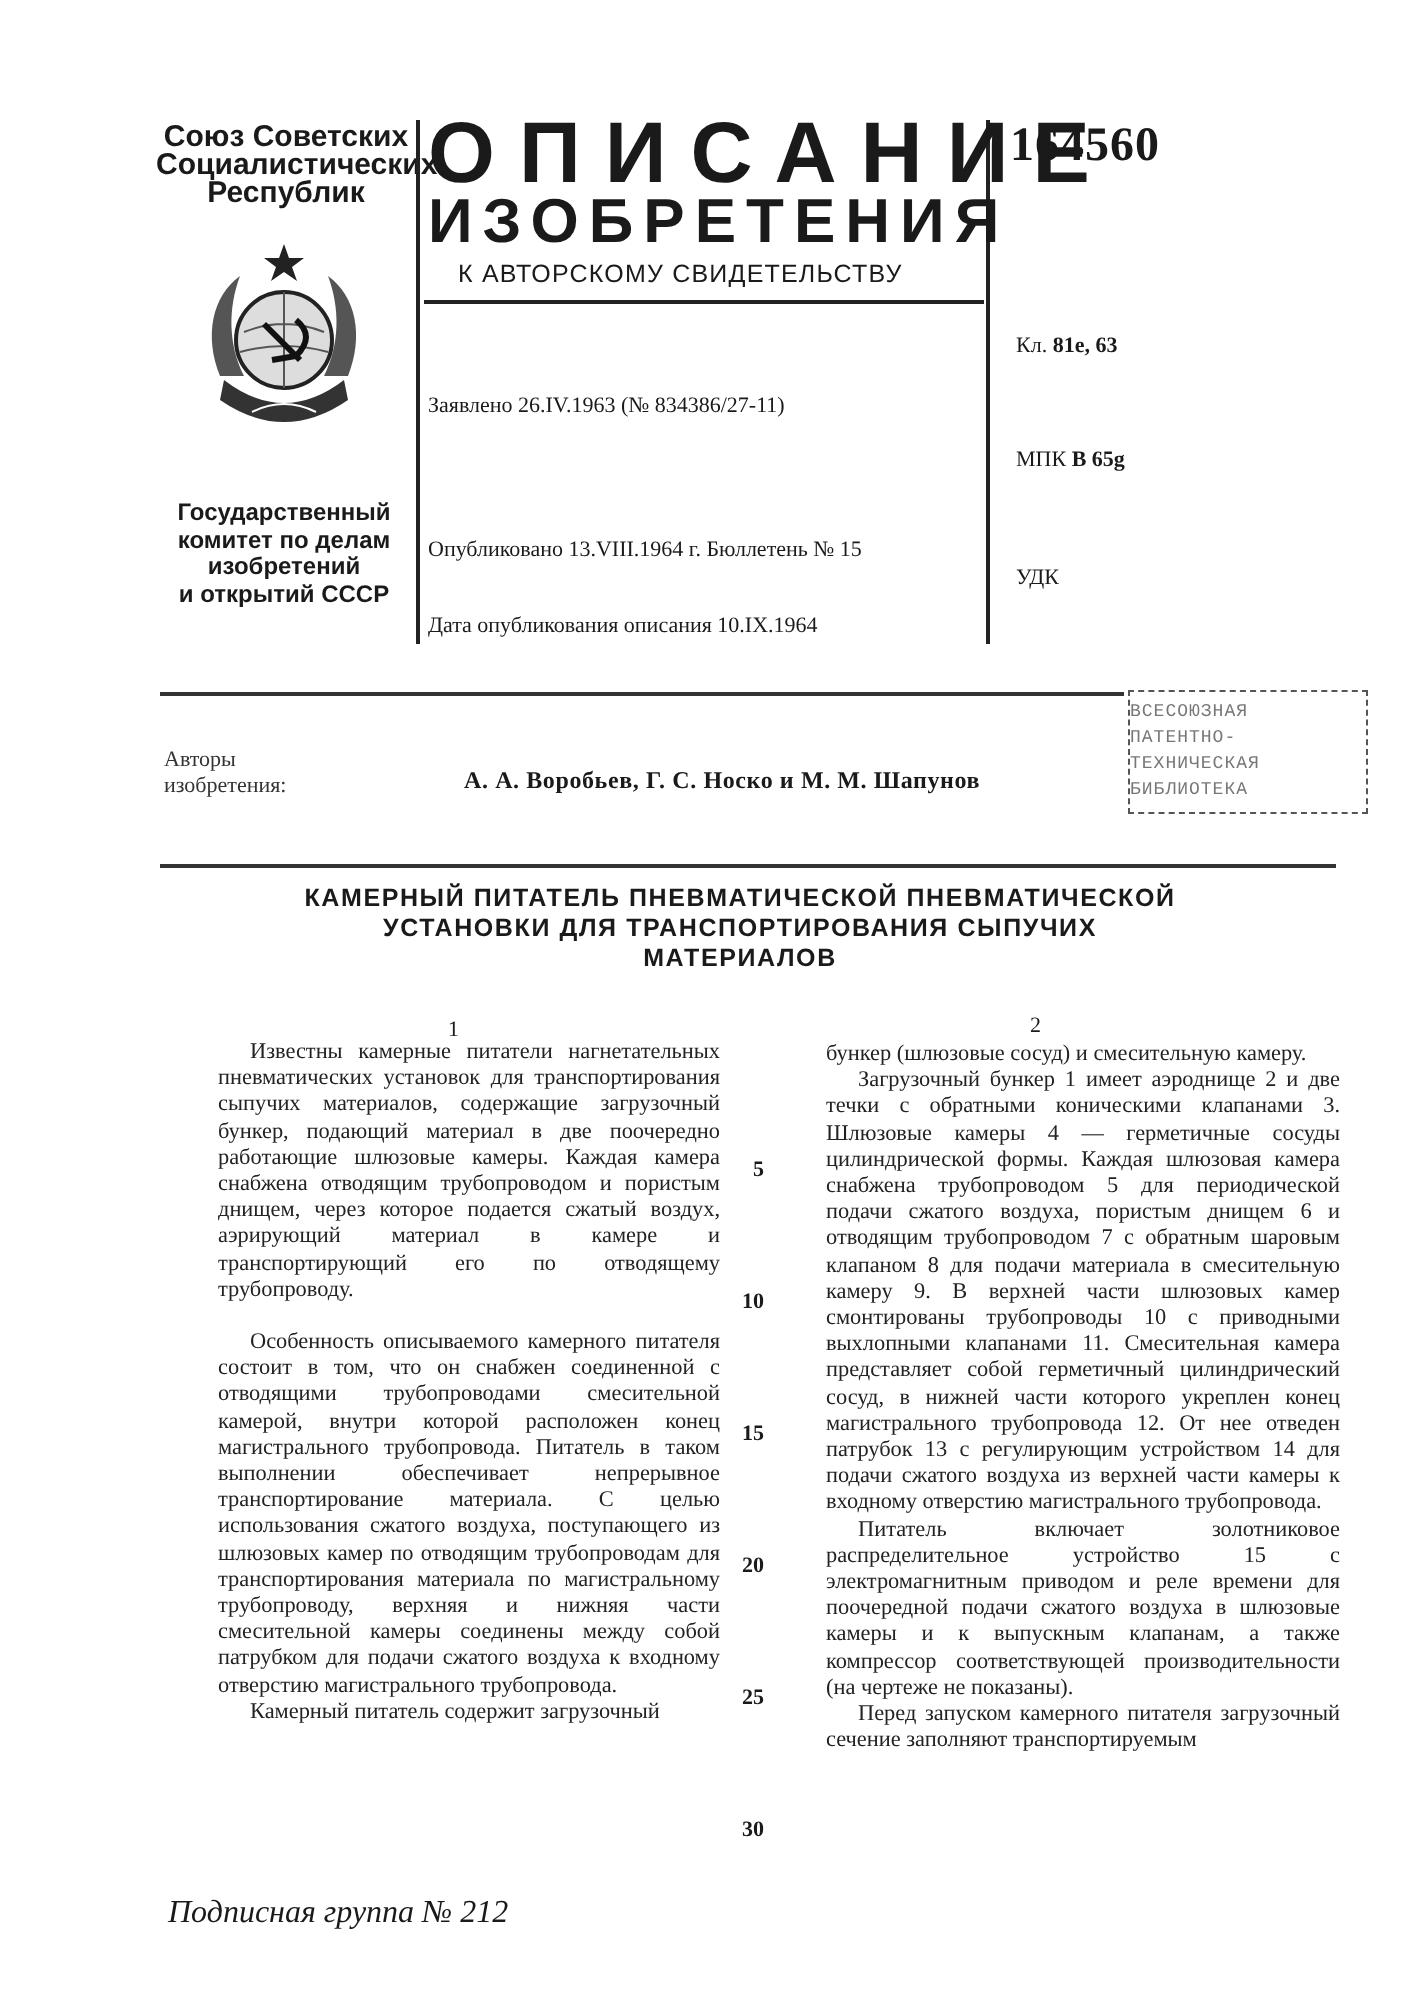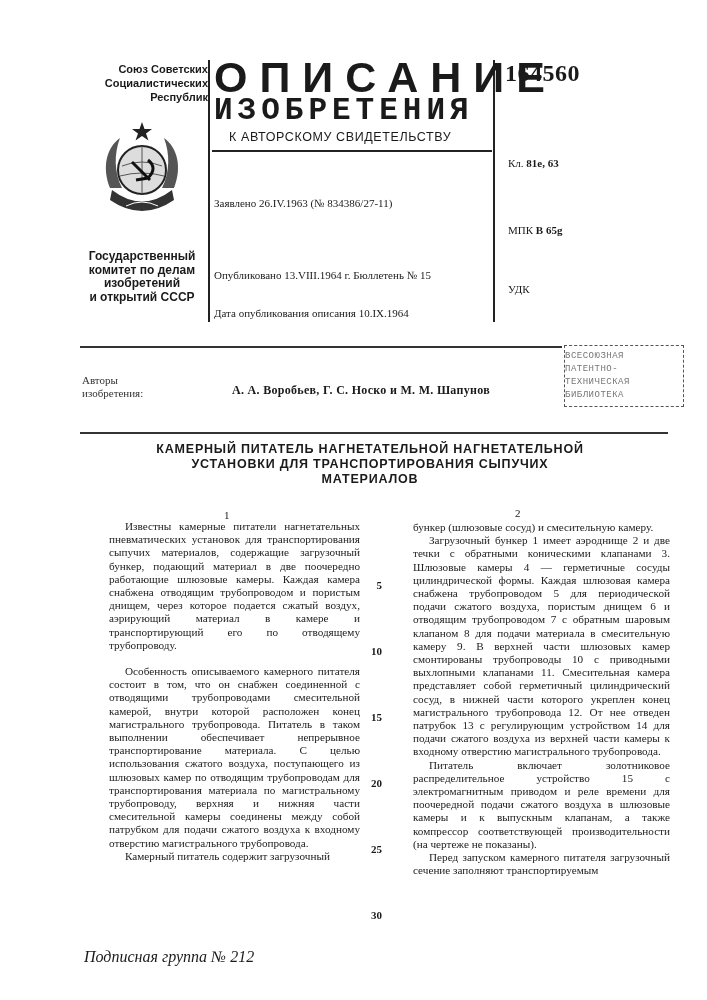--- a/index.html
+++ b/index.html
@@ -2,48 +2,48 @@
 <html><head>
 <meta charset="utf-8">
 <style>
   * { box-sizing: border-box; margin: 0; padding: 0; }
   html, body { width: 707px; height: 1000px; background: #ffffff; overflow: hidden; }
   body { position: relative; color: #1a1a1a; font-family: "Liberation Serif", serif; }
 
   .abs { position: absolute; }
 
   
-  .org-top { left: 78px; top: 62px; width: 130px; text-align: right;
-    font-family: "Liberation Sans", sans-serif; font-weight: bold; font-size: 11px; line-height: 14px; }
+  .org-top { left: 78px; top: 62px; width: 130px; text-align: center;
+    font-family: "Liberation Sans", sans-serif; font-weight: bold; font-size: 15px; line-height: 14px; }
   .emblem { left: 96px; top: 118px; width: 92px; height: 110px; }
   .org-bottom { left: 72px; top: 250px; width: 140px; text-align: center;
     font-family: "Liberation Sans", sans-serif; font-weight: bold; font-size: 12px; line-height: 13.5px; }
 
   
   .vrule { background: #222; width: 2px; }
   .v1 { left: 208px; top: 60px; height: 262px; }
   .v2 { left: 493px; top: 60px; height: 262px; }
 
   
   .title1 { left: 214px; top: 60px; width: 276px; font-family: "Liberation Sans", sans-serif;
     font-weight: bold; font-size: 43px; letter-spacing: 12px; line-height: 34px; }
-  .title2 { left: 214px; top: 94px; width: 280px; font-family: Liberation Mono, monospace;
+  .title2 { left: 214px; top: 94px; width: 280px; font-family: Liberation Sans, sans-serif;
     font-weight: bold; font-size: 31px; letter-spacing: 5px; line-height: 34px; }
   .subtitle { left: 229px; top: 130px; width: 262px; font-family: "Liberation Sans", sans-serif;
     font-weight: normal; font-size: 12.5px; letter-spacing: 0.6px; }
   .hrule-title { left: 212px; top: 150px; width: 280px; height: 2px; background: #222; }
 
   .patent-no { left: 505px; top: 60px; font-family: Liberation Serif, serif;
     font-weight: bold; font-size: 24px; letter-spacing: 0.5px; }
 
   .meta { font-size: 11px; line-height: 14px; white-space: nowrap; }
   .m-filed { left: 214px; top: 196px; }
   .m-pub { left: 214px; top: 268px; }
   .m-desc { left: 214px; top: 306px; }
-  .m-cls { left: 508px; top: 156px; text-align: right; }
+  .m-cls { left: 508px; top: 166px; text-align: right; }
   .m-ipc { left: 508px; top: 223px; }
   .m-udk { left: 508px; top: 282px; }
   .m-cls b, .m-ipc b { font-weight: bold; }
 
   
   .stamp { left: 564px; top: 345px; width: 120px; height: 62px; border: 1.5px dashed #555;
     font-family: "Liberation Mono", monospace; font-size: 9px; color: #777; text-align: left;
     line-height: 13px; padding-top: 4px; letter-spacing: 0.5px; }
 
   
@@ -136,21 +136,21 @@
 
 <div class="abs hr hr1"></div>
 <div class="abs authors-label">
   <div>Авторы</div>
   <div>изобретения:</div>
 </div>
 <div class="abs authors">А. А. Воробьев, Г. С. Носко и М. М. Шапунов</div>
 <div class="abs hr hr2"></div>
 
 <div class="abs inv-title">
-  <div>КАМЕРНЫЙ ПИТАТЕЛЬ НАГНЕТАТЕЛЬНОЙ НАГНЕТАТЕЛЬНОЙ</div>
+  <div>КАМЕРНЫЙ ПИТАТЕЛЬ ПНЕВМАТИЧЕСКОЙ ПНЕВМАТИЧЕСКОЙ</div>
   <div>УСТАНОВКИ ДЛЯ ТРАНСПОРТИРОВАНИЯ СЫПУЧИХ</div>
   <div>МАТЕРИАЛОВ</div>
 </div>
 
 <div class="abs col-no c1no">1</div>
 <div class="abs col-no c2no">2</div>
 
 <div class="abs col col1">
   <p>Известны камерные питатели нагнетательных пневматических установок для транспортирования сыпучих материалов, содержащие загрузочный бункер, подающий материал в две поочередно работающие шлюзовые камеры. Каждая камера снабжена отводящим трубопроводом и пористым днищем, через которое подается сжатый воздух, аэрирующий материал в камере и транспортирующий его по отводящему трубопроводу.</p>
   <p class="gap">Особенность описываемого камерного питателя состоит в том, что он снабжен соединенной с отводящими трубопроводами смесительной камерой, внутри которой расположен конец магистрального трубопровода. Питатель в таком выполнении обеспечивает непрерывное транспортирование материала. С целью использования сжатого воздуха, поступающего из шлюзовых камер по отводящим трубопроводам для транспортирования материала по магистральному трубопроводу, верхняя и нижняя части смесительной камеры соединены между собой патрубком для подачи сжатого воздуха к входному отверстию магистрального трубопровода.</p>

